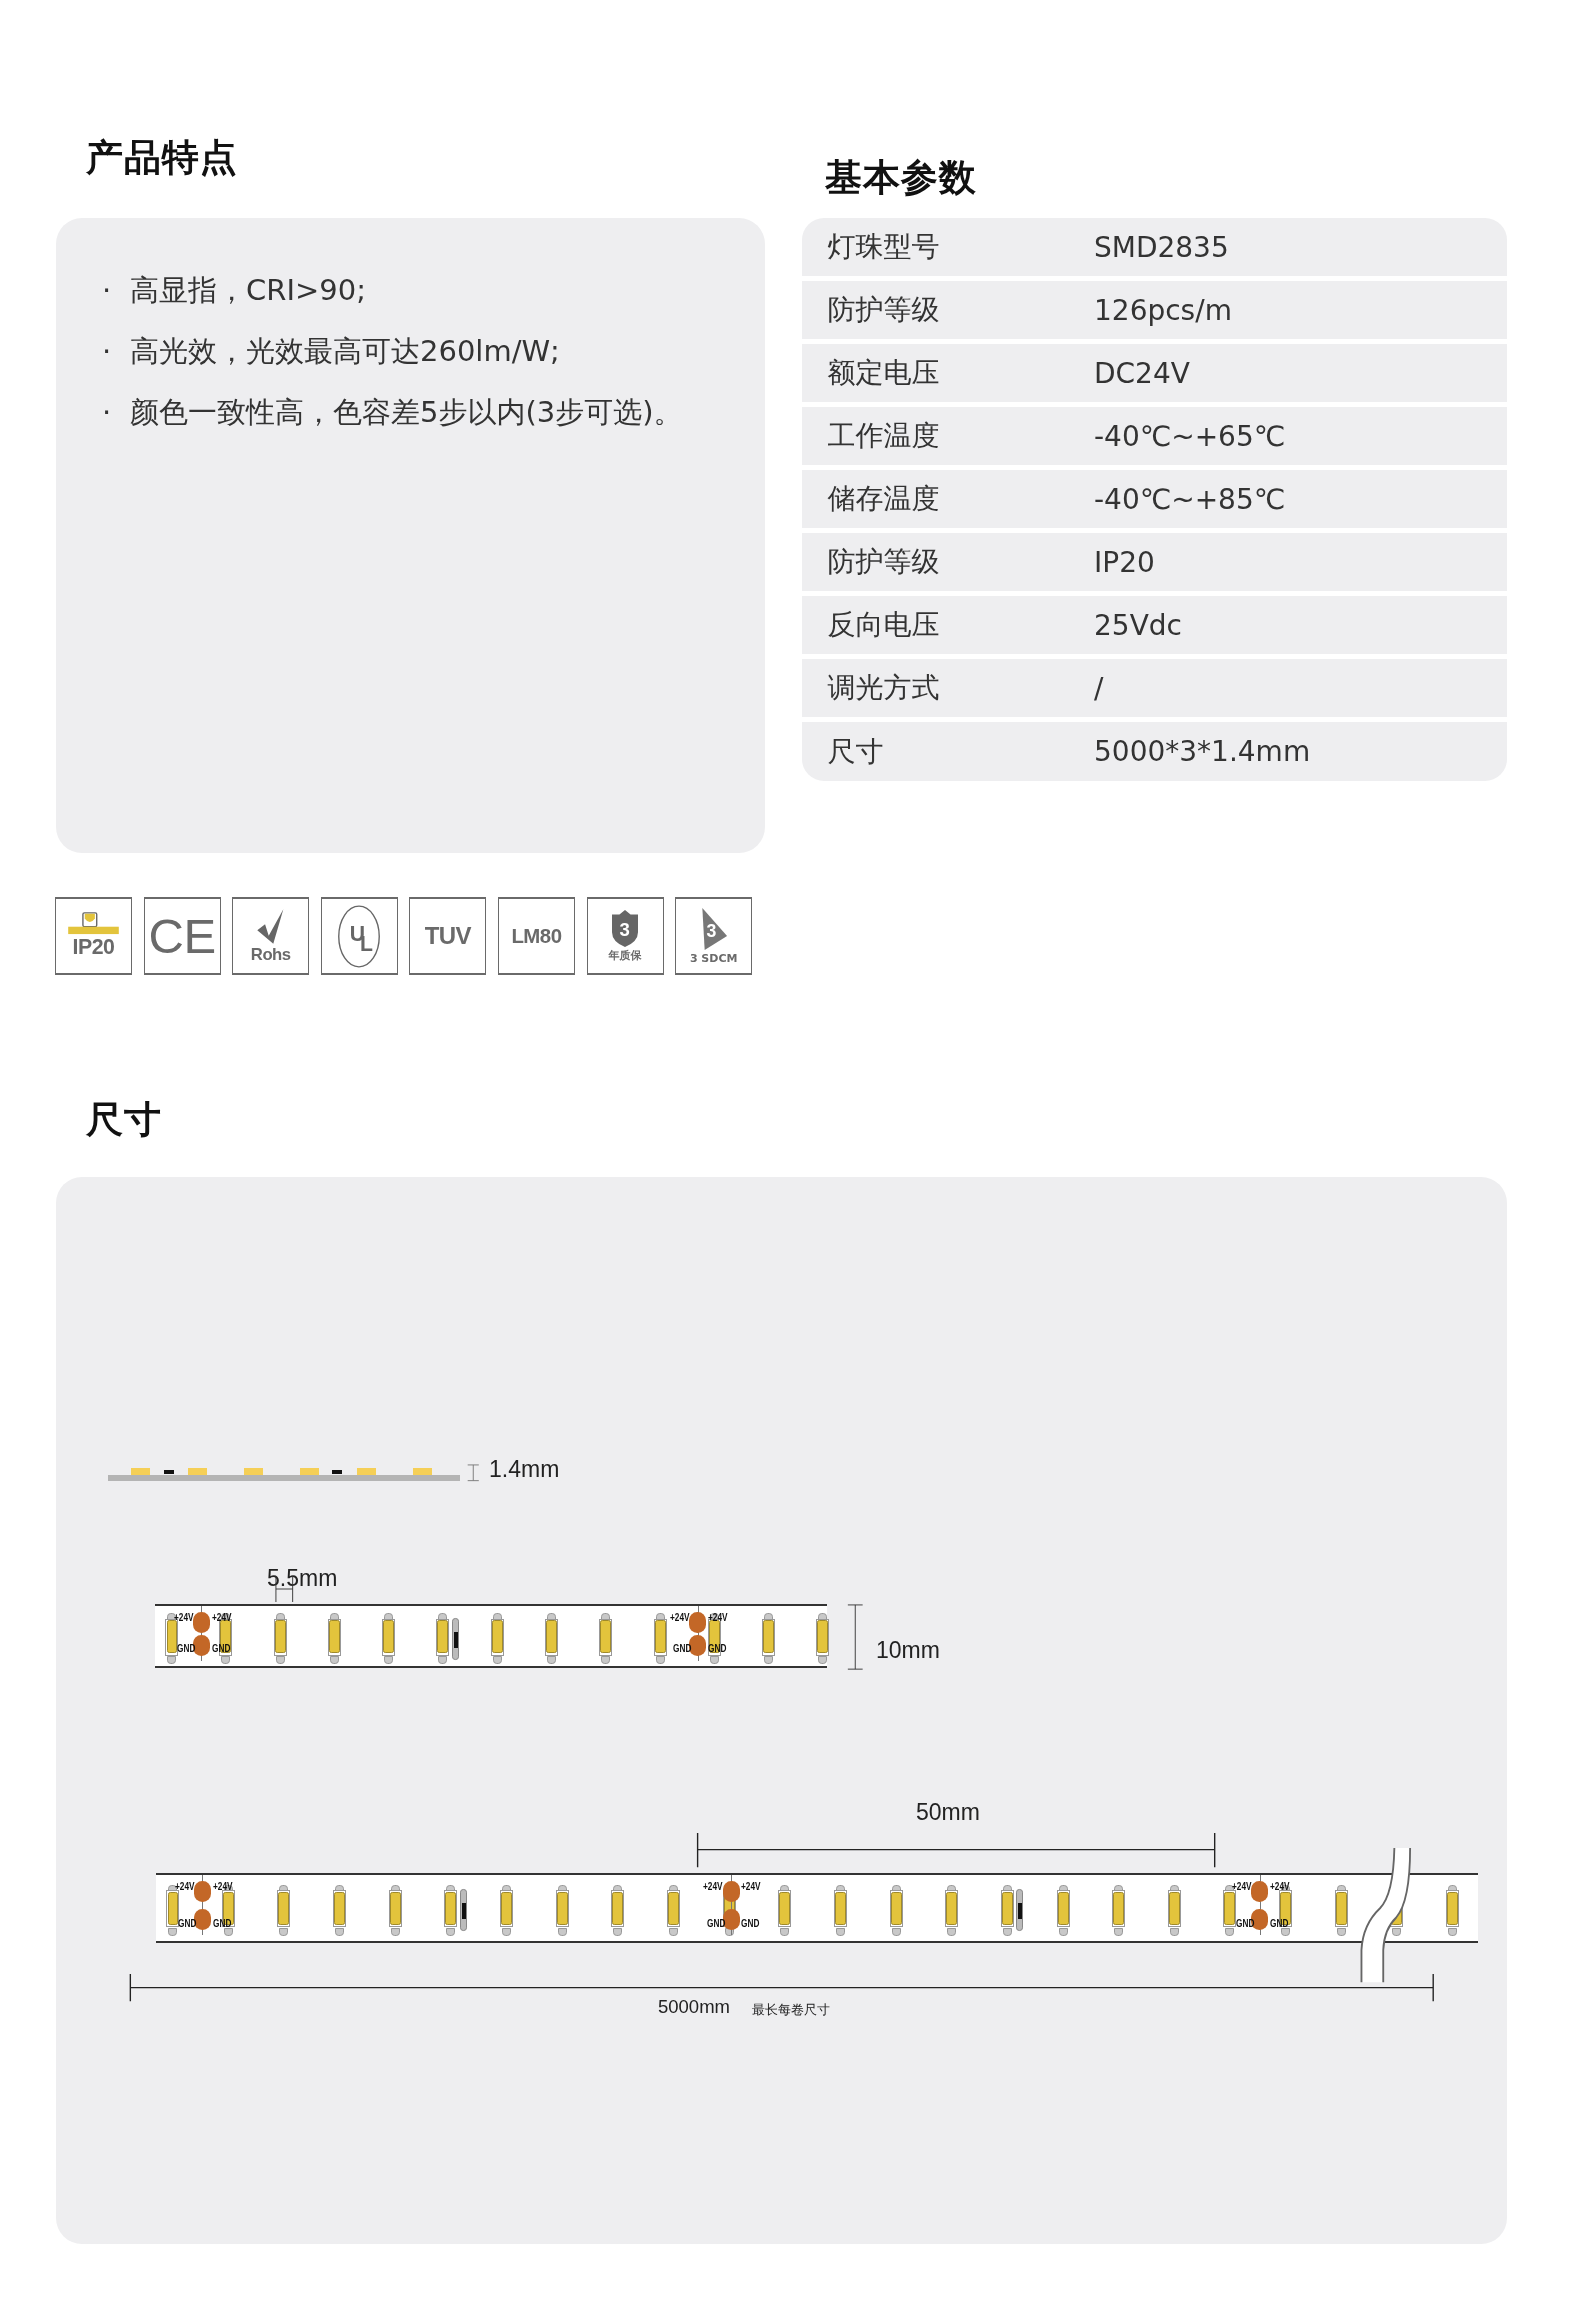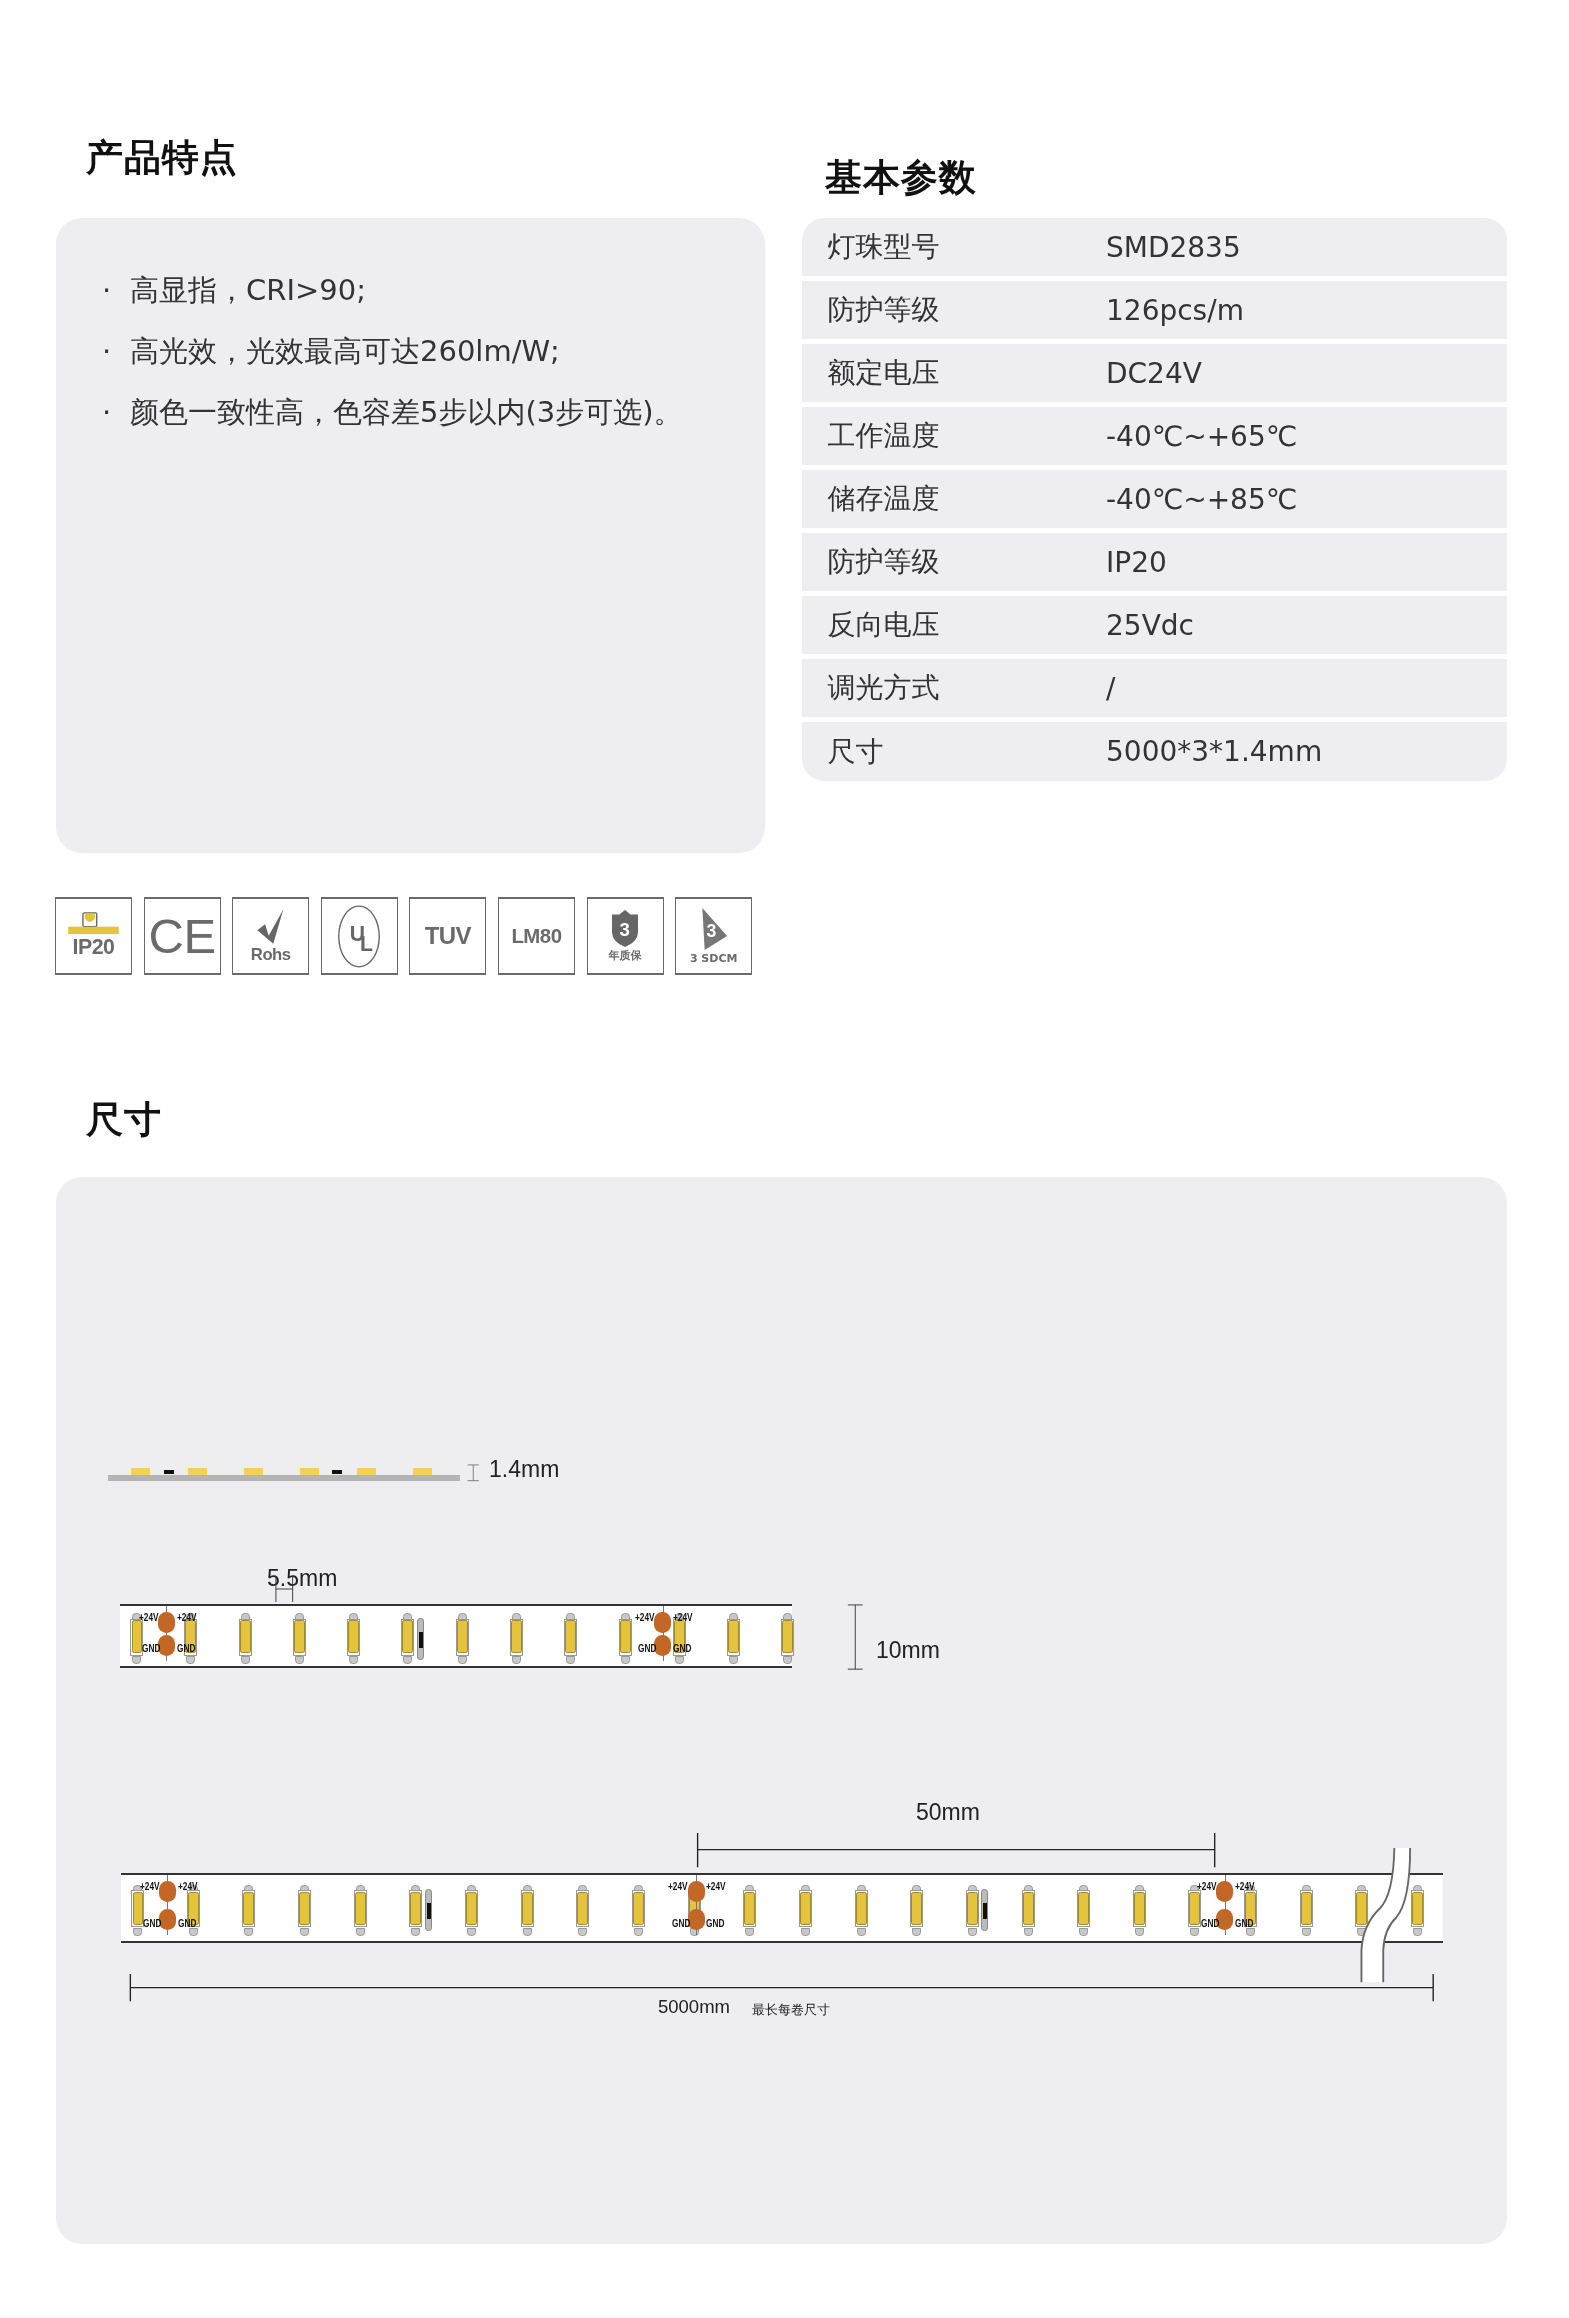--- a/index.html
+++ b/index.html
@@ -9,35 +9,35 @@
   .sec-title { position: absolute; font-size: 37px; font-weight: bold; color: #111; letter-spacing: 0.9px; line-height: 1; }
   .panel { position: absolute; background: #eeeef0; border-radius: 26px; }
 
   
   .feat-list { position: absolute; left: 86px; top: 260px; }
   .feat-item { font-size: 29px; color: #333; line-height: 61px; white-space: nowrap; margin-left: 16px; }
   .feat-item .dot { display: inline-block; width: 28px; }
 
   
   .params { position: absolute; left: 802px; top: 218px; width: 705px; border-radius: 22px; overflow: hidden; }
-  .prow { height: 63px; background: #eeeef0; border-bottom: 5.1px solid #ffffff; display: flex; align-items: center; font-size: 28px; color: #333; gap: 12px; }
+  .prow { height: 63px; background: #eeeef0; border-bottom: 5.1px solid #ffffff; display: flex; align-items: center; font-size: 28px; color: #333; }
   .prow:last-child { border-bottom: none; height: 59px; }
   .prow .k { width: 292px; padding-left: 25.5px; }
   .prow .v { flex: 1; }
 
   
   .certs { position: absolute; left: 55px; top: 897px; display: flex; gap: 11.6px; }
   .cert { width: 77px; height: 78px; background: #fff; border: 2.3px solid #6a6a6a; border-left-width: 1.4px; border-right-width: 1.4px;
           display: flex; flex-direction: column; align-items: center; justify-content: center; color: #6a6a6a; font-weight: bold; }
   .cert .lbl { font-family: "Liberation Sans", sans-serif; font-size: 24px; letter-spacing: -0.5px; }
   .cert .sm { font-size: 11px; margin-top: 0.9px; }
 
   
   .dim-text { position: absolute; font-family: "Liberation Sans", sans-serif; font-size: 23px; color: #222; white-space: nowrap; }
-  .strip { position: absolute; background: #fff; border-top: 2.3px solid #333; border-bottom: 2.3px solid #333; }
+  .strip { position: absolute; background: #fff; border-top: 2.3px solid #333; border-bottom: 2.3px solid #333; margin-left: 35px; }
   .solder { position: absolute; width: 33px; height: 44px; background: #c36727; border-radius: 16.7px; }
   .pwr-lbl { position: absolute; font-family: "Liberation Sans", sans-serif; font-size: 16px; font-weight: bold; color: #111; transform: scaleX(0.75); transform-origin: left; }
   .cut { position: absolute; width: 0.9px; background: #777; }
 </style>
 </head>
 <body>
 
 <div class="sec-title" style="left:86px; top:139px;">产品特点</div>
 <div class="panel" style="left:56px; top:218px; width:709px; height:635px;"></div>
 <div class="feat-list">

